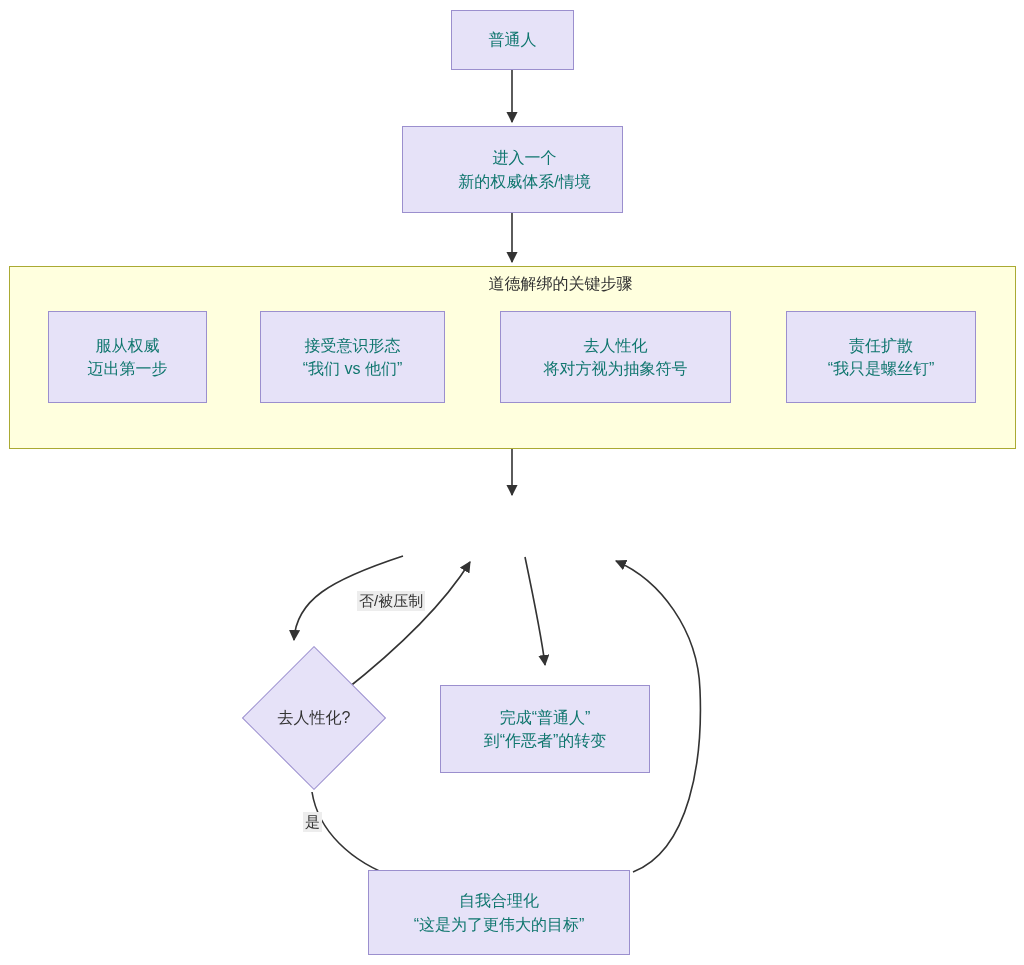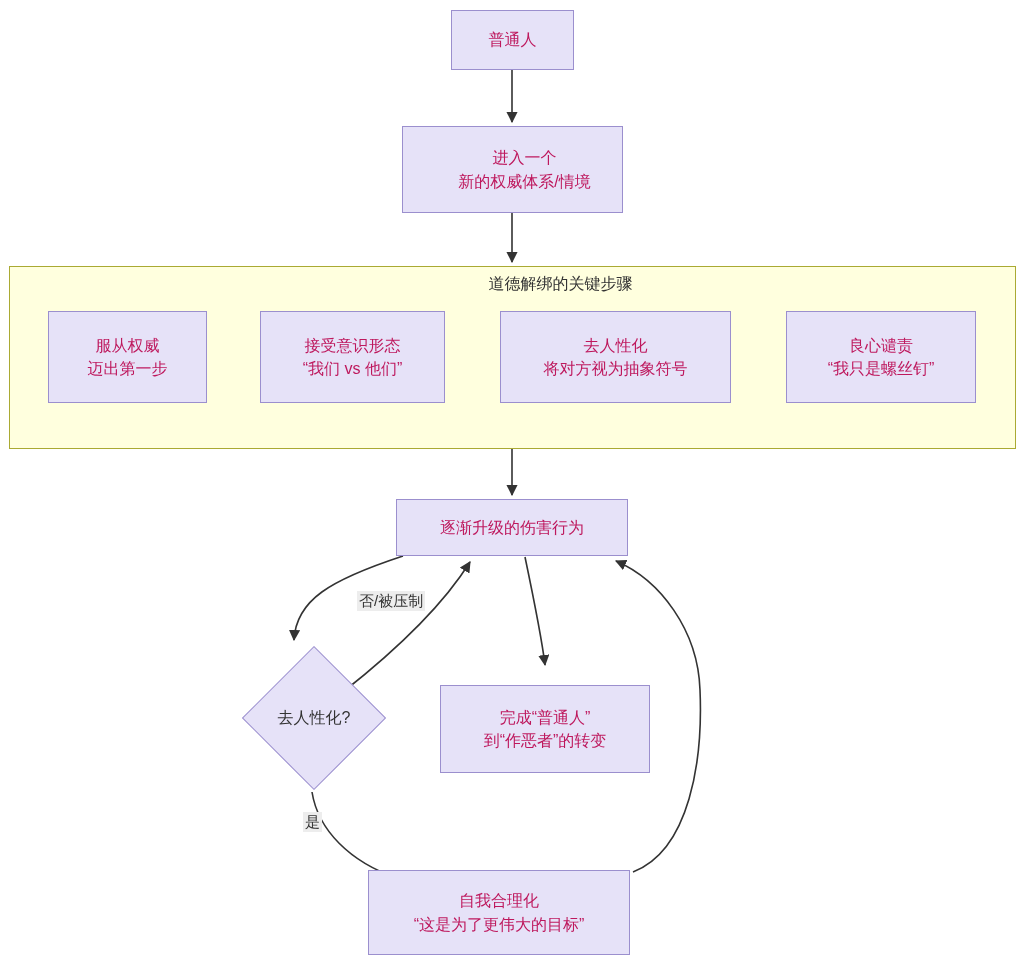--- a/index.html
+++ b/index.html
@@ -23,21 +23,21 @@
     top: 0;
     width: 1024px;
     height: 965px;
     pointer-events: none;
   }
   .node {
     position: absolute;
     box-sizing: border-box;
     background: #E6E2F8;
     border: 1px solid #9B8FCE;
-    color: #be185d;
+    color: #0f766e;
     font-size: 16px;
     line-height: 1.45;
     display: flex;
     align-items: center;
     justify-content: center;
     text-align: center;
     z-index: 3;
   }
   .node .lbl {
     white-space: pre-line;
@@ -150,27 +150,24 @@
     <span class="lbl">接受意识形态
 “我们 vs 他们”</span>
   </div>
 
   <div class="node" style="left:500px; top:311px; width:231px; height:92px;">
     <span class="lbl">去人性化
 将对方视为抽象符号</span>
   </div>
 
   <div class="node" style="left:786px; top:311px; width:190px; height:92px;">
-    <span class="lbl">良心谴责
+    <span class="lbl">责任扩散
 “我只是螺丝钉”</span>
   </div>
 
-  <div class="node" style="left:396px; top:499px; width:232px; height:57px;">
-    <span class="lbl">逐渐升级的伤害行为</span>
-  </div>
 
   <div class="diamond" style="left:263px; top:667px; width:102px; height:102px;">
     <div class="dshape"></div>
     <div class="dlabel">去人性化?</div>
   </div>
 
   <div class="node" style="left:440px; top:671px; width:210px; height:88px;margin-top:14px;">
     <span class="lbl">完成“普通人”
 到“作恶者”的转变</span>
   </div>

